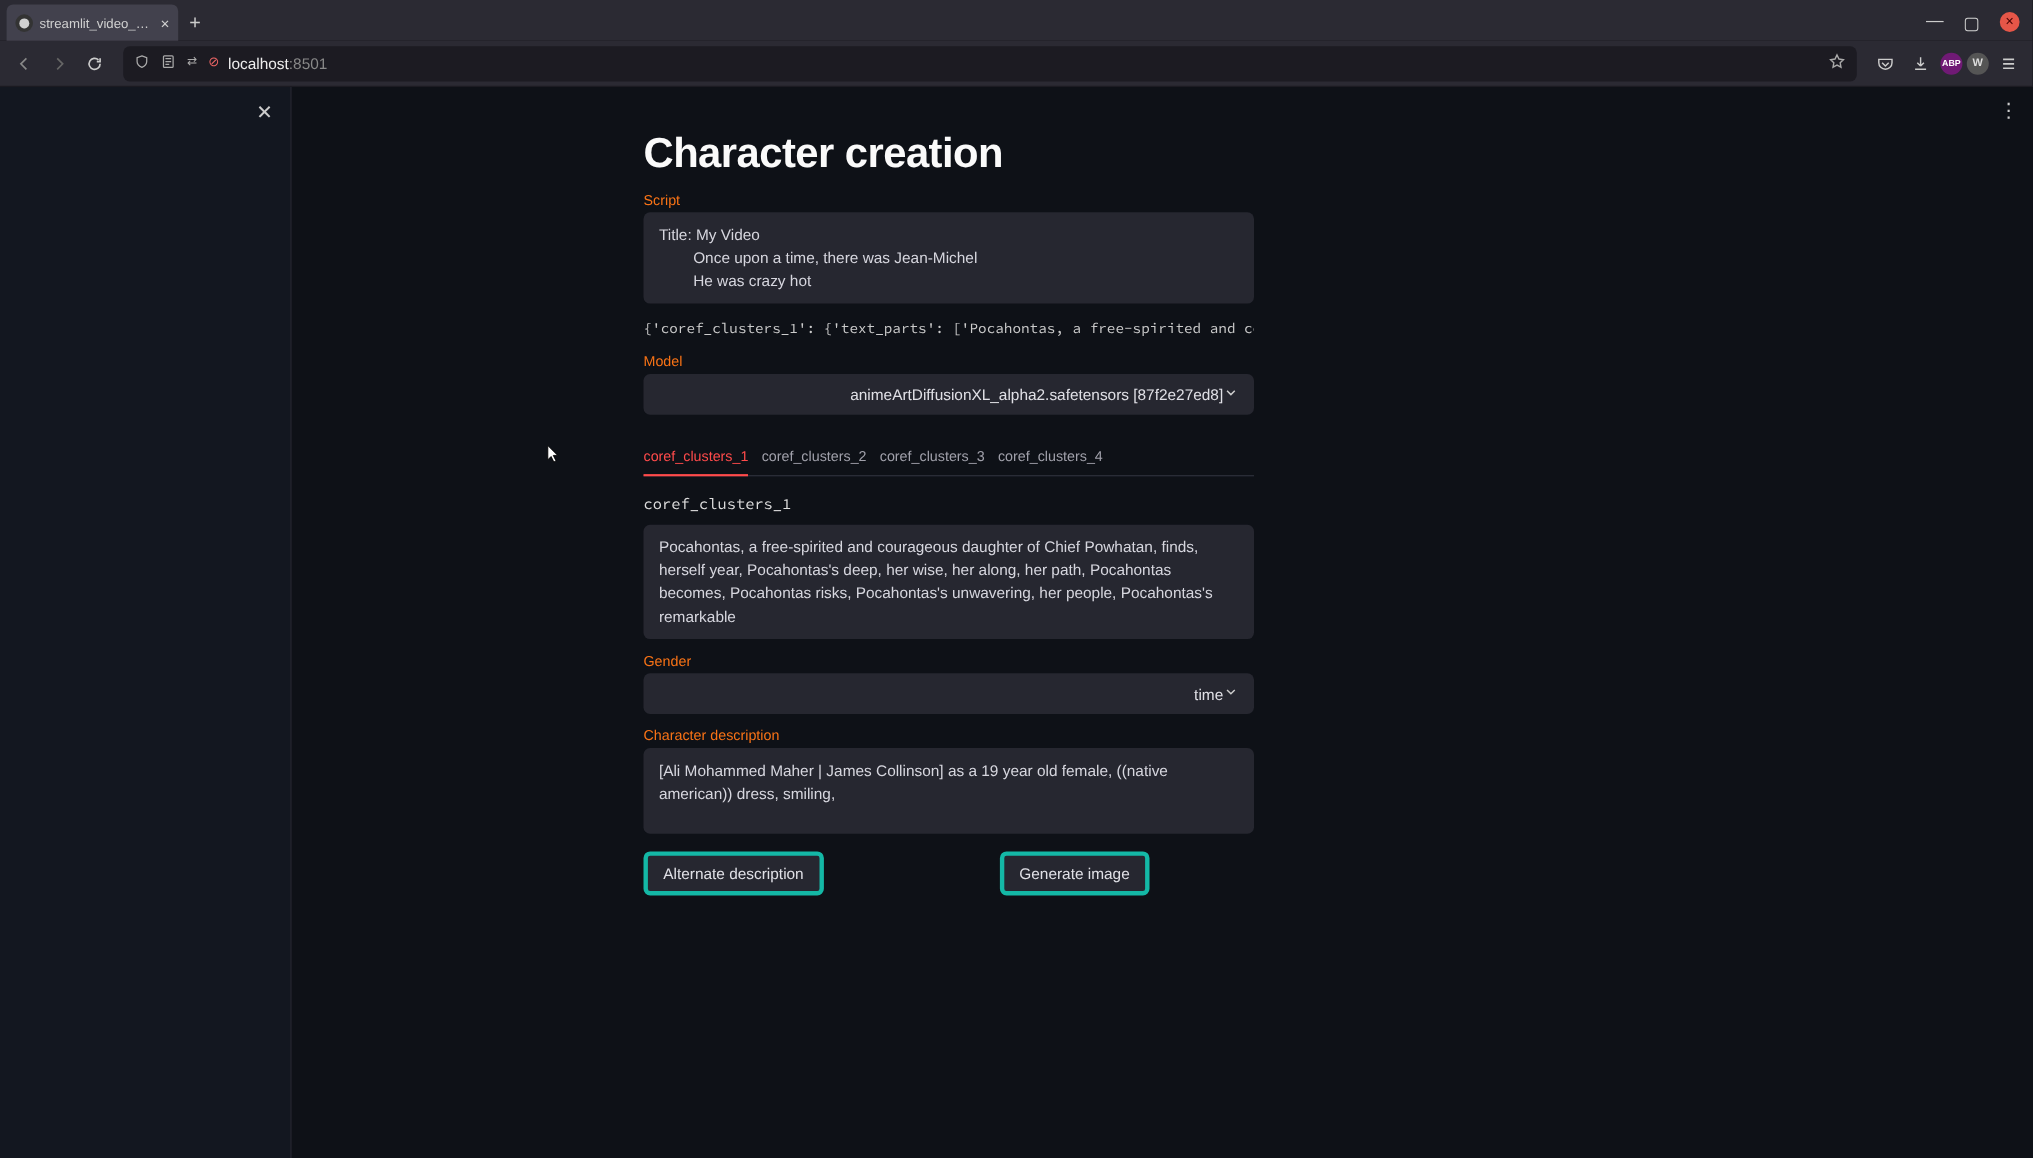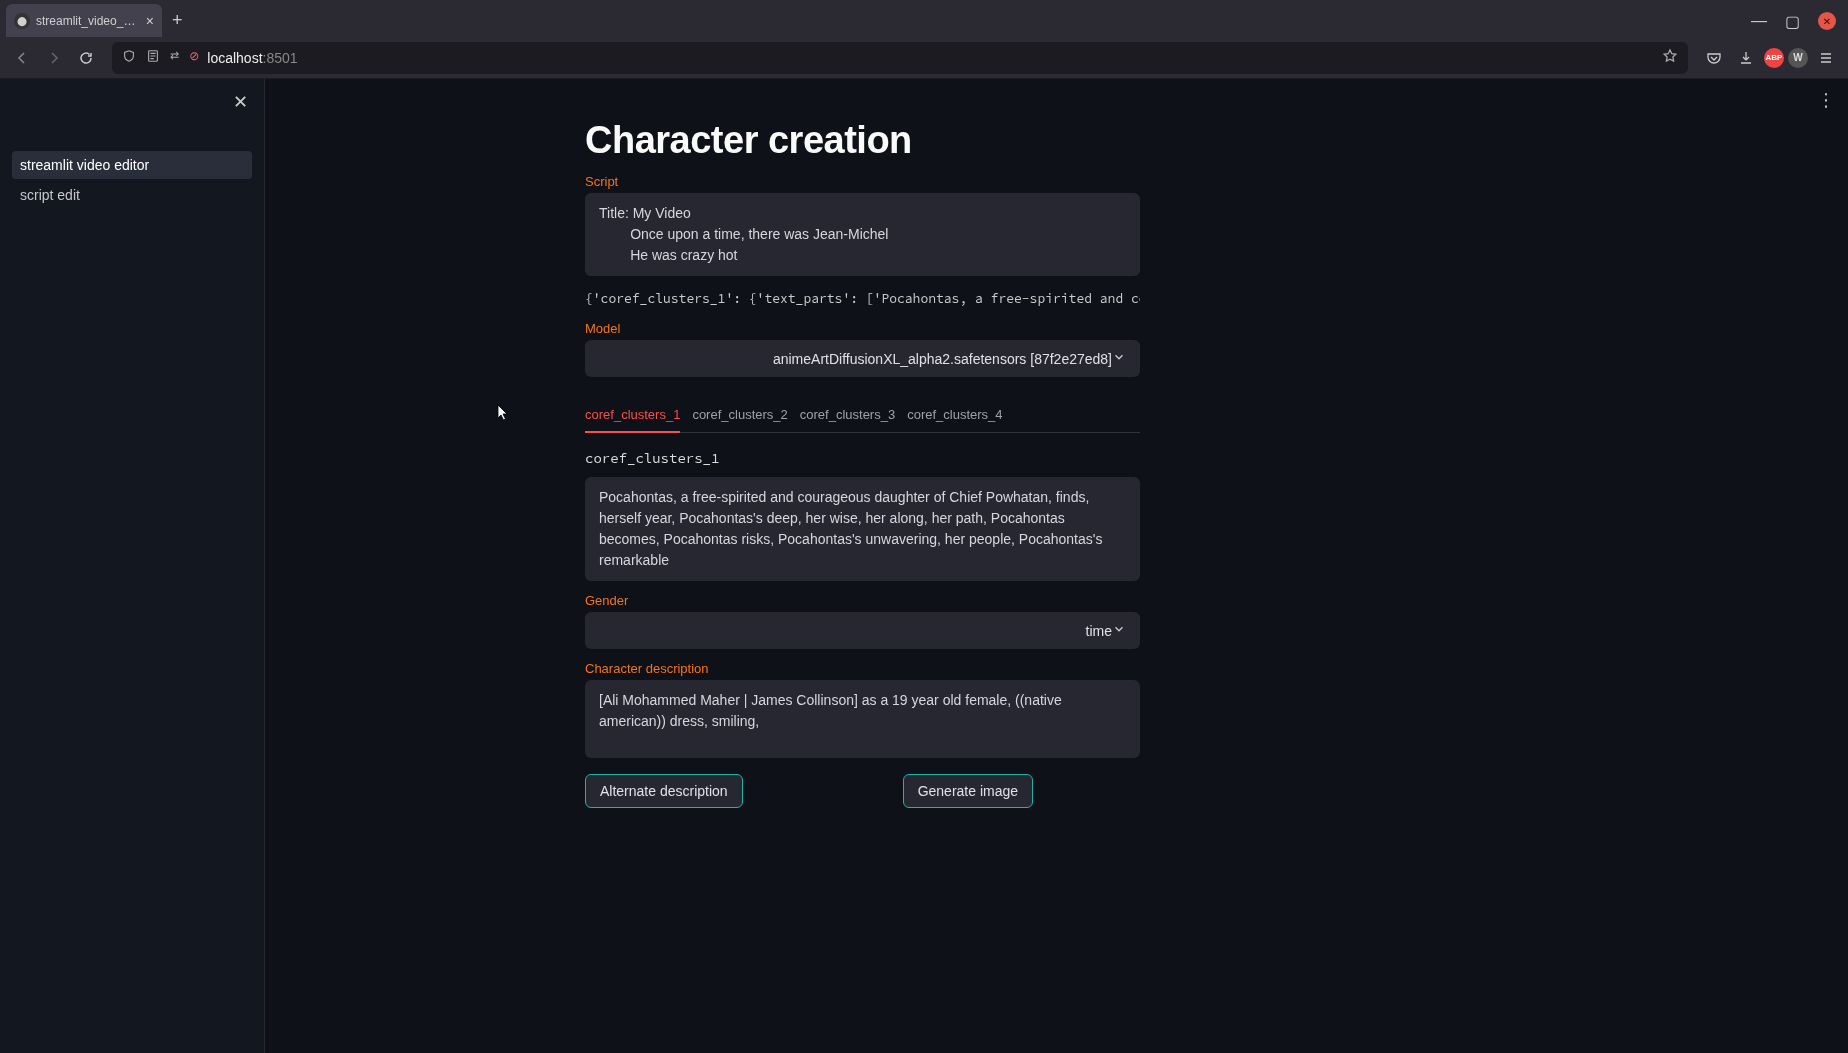--- a/index.html
+++ b/index.html
@@ -61,21 +61,21 @@
       align-items: center;
       padding: 0 10px;
       gap: 8px;
       color: #ccc;
       font-size: 14px;
     }
     .urlbar-icons { display:flex; gap:10px; color:#aaa; font-size:13px;}
     .url-host { color: #eee; }
     .url-port { color: #888; }
     .urlbar-right { margin-left:auto; display:flex; gap:10px; font-size:14px; }
-    .ext-badge { width:20px;height:20px;background:#ef4444;border-radius:50%;font-size:8px;font-weight:700;display:flex;align-items:center;justify-content:center;color:#fff;}
+    .ext-badge { width:20px;height:20px;background:#701a75;border-radius:50%;font-size:8px;font-weight:700;display:flex;align-items:center;justify-content:center;color:#fff;}
     .ext-w { width:20px;height:20px;background:#555;border-radius:50%;font-size:10px;font-weight:600;display:flex;align-items:center;justify-content:center;color:#ddd;}
 
     .app {
       display: flex;
       height: calc(100vh - 79px);
       position: relative;
     }
     .sidebar {
       width: 265px;
       background: #131720;
@@ -160,21 +160,21 @@
       color: #ff4b4b;
     }
     .tabitem.active::after {
       content:'';
       position:absolute; bottom:-1px; left:0; right:0;
       height:2px; background:#ff4b4b;
     }
     .btn-row { display:flex; gap:160px; margin-top:16px; }
     .btn {
       background: #262730;
-      border: 1px solid #14b8a6;
+      border: 4px solid #14b8a6;
       border-radius: 6px;
       padding: 8px 14px;
       font-size: 14px;
       color: #e0e0e6;
       cursor: pointer;
     }
     .cursor { position:absolute; width:12px; height:18px; pointer-events:none;}
   </style>
 </head>
 <body>
@@ -249,28 +249,20 @@
   <span class="nav-btn enabled">
     <svg width="16" height="16" viewBox="0 0 16 16" fill="none" stroke="#ccc" stroke-width="1.5">
         <path d="M3 4h10M3 8h10M3 12h10"></path>
       </svg>
   </span>
 </div>
 
 <div class="app">
   <div class="sidebar">
     <span class="sidebar-close">✕</span>
-    <div class="sidebar-nav">
-      <div class="sidebar-item active">
-        <span>streamlit video editor</span>
-      </div>
-      <div class="sidebar-item">
-        <span>script edit</span>
-      </div>
-    </div>
   </div>
 
   <div class="main">
     <span class="kebab">⋮</span>
     <div class="content">
       <h1>Character creation</h1>
 
       <div class="label">Script</div>
       <div class="textbox tall">Title: My Video
         Once upon a time, there was Jean-Michel

